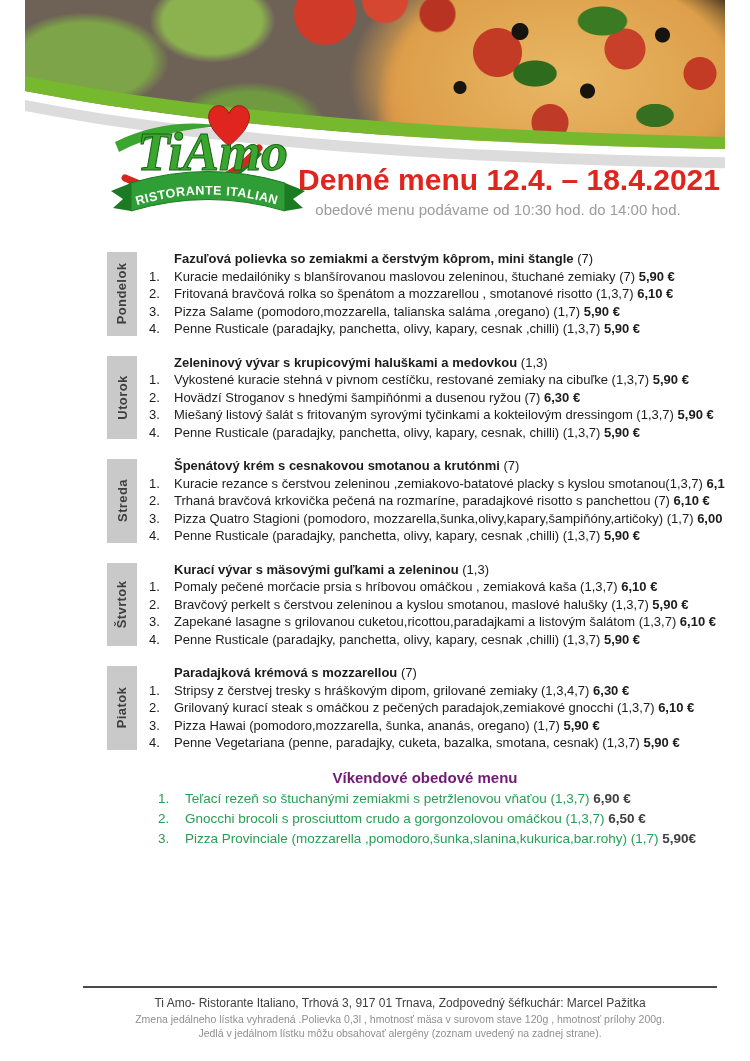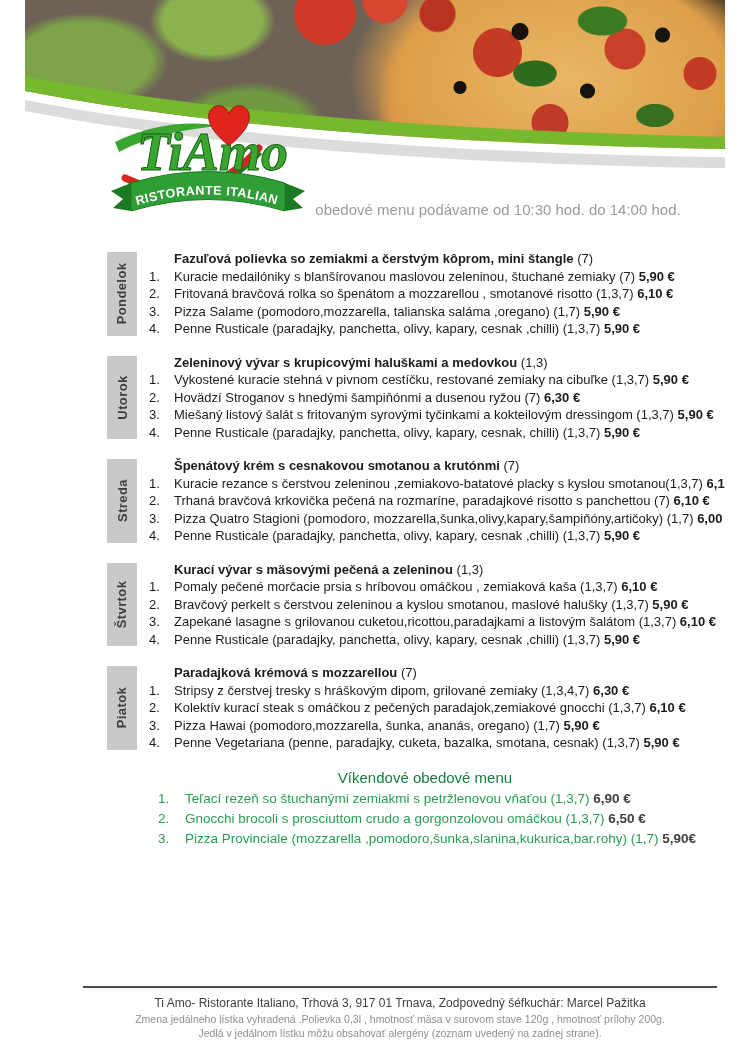--- a/index.html
+++ b/index.html
@@ -72,21 +72,21 @@
   .item { display:flex; }
   .num  { width:25px; flex:none; }
   .txt  { flex:1; }
   .price { font-weight:bold; }
 
   
   .weekend {
     margin:4px 0 0 120px; width:560px; text-align:center;
     font-size:13.5px; line-height:20px; color:#289e52;
   }
-  .wk-title { color:#15803d; font-weight:normal; font-size:15px; line-height:20px; }
+  .wk-title { color:#701a75; font-weight:bold; font-size:15px; line-height:20px; }
   .wk-soup b { color:#1d9348; }
   .wk-items { text-align:left; margin:1px 0 0 13px; }
   .wk-items .num { width:27px; }
   .wk-items .price { color:#404040; }
 
   
   .closing { margin-top:33px; text-align:center; font-size:17.5px; color:#1f1f1f; }
   .footer { position:absolute; top:986px; left:0; width:750px; text-align:center; z-index:3; }
   .rule { margin:0 58px 8px; border-top:2px solid #4a4a4a; }
   .f1 { font-size:12px; font-weight:normal; color:#3f3f3f; }
@@ -114,20 +114,21 @@
       <text x="26" y="86" font-size="54" font-style="italic" font-weight="bold" font-family="'Liberation Serif', serif" fill="#3aa52f" stroke="#176314" stroke-width="1">TiAmo</text>
       <path d="M20,99 Q97,76 174,99 L174,127 Q97,104 20,127 Z" fill="#2f9e37" stroke="#1b7a22" stroke-width="1"></path>
       <path d="M20,99 L0,107 L12,115 L2,124 L20,127 Z" fill="#1b7a22"></path>
       <path d="M174,99 L194,107 L182,115 L192,124 L174,127 Z" fill="#1b7a22"></path>
       <path id="ribArc" d="M24,122 Q97,99 170,122" fill="none"></path>
       <text font-size="12.5" font-weight="bold" fill="#ffffff" letter-spacing="0.5" font-family="'Liberation Sans', sans-serif">
         <textPath href="#ribArc" startOffset="2">RISTORANTE ITALIANO</textPath>
       </text>
     </svg>
 
+    <div class="title">Denné menu 12.4. – 18.4.2021</div>
     <div class="subtitle">obedové menu podávame od 10:30 hod. do 14:00 hod.</div>
   </header>
 
   <main class="content">
 
     <div class="days">
   <section class="day">
     <div class="day-label">
             <span>Pondelok</span>
           </div>
@@ -215,21 +216,21 @@
   </div>
 </div>
     </div>
   </section>
 
   <section class="day">
     <div class="day-label">
             <span>Štvrtok</span>
           </div>
     <div class="day-body">
-      <div class="soup"><b>Kurací vývar s mäsovými pečená a zeleninou</b> <span>(1,3)</span></div>
+      <div class="soup"><b>Kurací vývar s mäsovými guľkami a zeleninou</b> <span>(1,3)</span></div>
       <div class="items">
   <div class="item">
     <span class="num">1.</span>
     <span class="txt"><span>Pomaly pečené morčacie prsia s hríbovou omáčkou , zemiaková kaša (1,3,7)</span> <b class="price">6,10 €</b></span>
   </div>
 
   <div class="item">
     <span class="num">2.</span>
     <span class="txt"><span>Bravčový perkelt s čerstvou zeleninou a kyslou smotanou, maslové halušky (1,3,7)</span> <b class="price">5,90 €</b></span>
   </div>
@@ -254,21 +255,21 @@
     <div class="day-body">
       <div class="soup"><b>Paradajková krémová s mozzarellou</b> <span>(7)</span></div>
       <div class="items">
   <div class="item">
     <span class="num">1.</span>
     <span class="txt"><span>Stripsy z čerstvej tresky s hráškovým dipom, grilované zemiaky (1,3,4,7)</span> <b class="price">6,30 €</b></span>
   </div>
 
   <div class="item">
     <span class="num">2.</span>
-    <span class="txt"><span>Kolektív kurací steak s omáčkou z pečených paradajok,zemiakové gnocchi (1,3,7)</span> <b class="price">6,10 €</b></span>
+    <span class="txt"><span>Grilovaný kurací steak s omáčkou z pečených paradajok,zemiakové gnocchi (1,3,7)</span> <b class="price">6,10 €</b></span>
   </div>
 
   <div class="item">
     <span class="num">3.</span>
     <span class="txt"><span>Pizza Hawai (pomodoro,mozzarella, šunka, ananás, oregano) (1,7)</span> <b class="price">5,90 €</b></span>
   </div>
 
   <div class="item">
     <span class="num">4.</span>
     <span class="txt"><span>Penne Vegetariana (penne, paradajky, cuketa, bazalka, smotana, cesnak) (1,3,7)</span> <b class="price">5,90 €</b></span>

